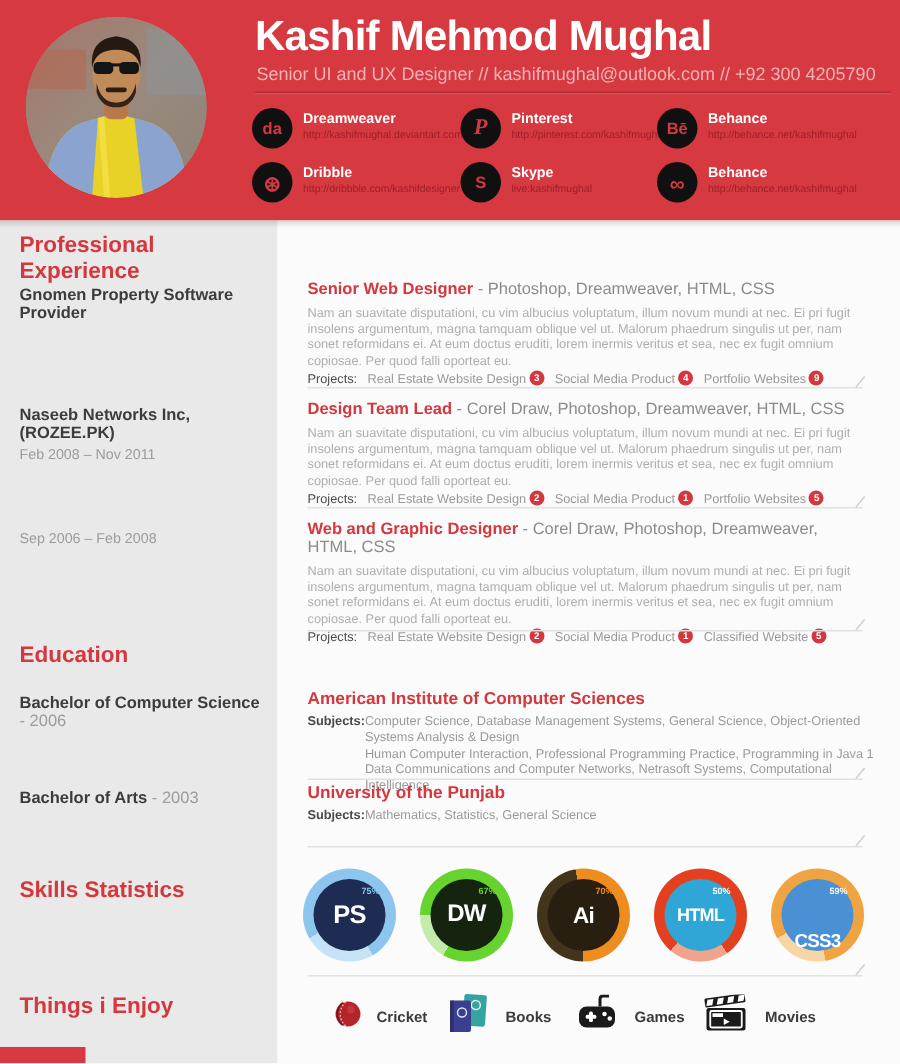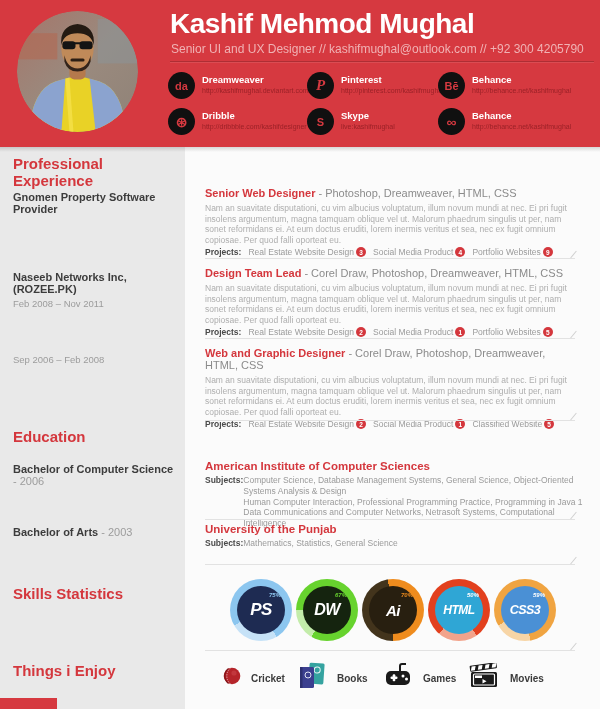--- a/index.html
+++ b/index.html
@@ -37,37 +37,37 @@
   .side-degree { font-size:11px; }
   .side-degree .deg { font-weight:bold; color:#3c3c3c; }
   .side-degree .yr { color:#9c9c9c; }
 
   
   .job { position:absolute; left:20px; width:374px; }
   .job-title { font-size:11px; font-weight:bold; color:#d4373d; }
   .job-title .tools { font-weight:normal; color:#8b8b8b; margin-left:3px; }
   .desc { margin-top:4px; font-size:8.5px; line-height:10.6px; color:#aeaeae; }
   .projects { margin-top:2px; display:flex; align-items:center; gap:7px; font-size:8.5px; }
-  .p-label { font-weight:bold; color:#4a4a4a; }
+  .p-label { font-weight:normal; color:#4a4a4a; }
   .proj { display:flex; align-items:center; gap:2px; color:#9a9a9a; }
   .badge { width:10px; height:10px; border-radius:50%; background:#d4373d; color:#fff;
     font-size:6.5px; font-weight:bold; display:flex; align-items:center; justify-content:center; }
 
   .divider { position:absolute; left:20px; width:370px; border-top:1px solid #e2e2e2; }
   .divider .tick { position:absolute; right:-3px; top:-5px; width:9px; height:1px; background:#cfcfcf;
     transform:rotate(-50deg); }
 
   .edu { position:absolute; left:20px; width:388px; }
   .school { font-size:11.5px; font-weight:bold; color:#d4373d; }
   .subjects { display:flex; gap:0; margin-top:3px; font-size:8.5px; line-height:10.8px; }
   .s-label { font-weight:bold; color:#4a4a4a; white-space:nowrap; }
   .s-lines { color:#9a9a9a; }
 
   
-  .skills { position:absolute; left:45px; top:432px; display:flex; gap:4px;font-style:italic; }
+  .skills { position:absolute; left:17px; top:432px; display:flex; gap:16px; }
   .skill { width:62px; height:62px; border-radius:50%; position:relative; }
   .skill-core { position:absolute; inset:7px; border-radius:50%;
     display:flex; align-items:center; justify-content:center; color:#fff; font-weight:bold; letter-spacing:-.5px; }
   .skill-pct { position:absolute; top:13px; right:11px; font-size:6px; font-weight:bold; }
   .skill:nth-child(1) .skill-core { font-size:17px; }
   .skill:nth-child(2) .skill-core { font-size:16px; }
   .skill:nth-child(3) .skill-core { font-size:15px; }
   .skill:nth-child(4) .skill-core { font-size:12px; }
   .skill:nth-child(5) .skill-core { font-size:12.5px; }
 
@@ -312,21 +312,21 @@
           </div>
         <span class="skill-pct" style="color: rgb(239, 140, 30);">70%</span>
       </div>
       <div class="skill" style="background: conic-gradient(from -140deg, rgb(226, 64, 30) 0deg, rgb(226, 64, 30) 285deg, rgb(242, 163, 139) 285deg, rgb(242, 163, 139) 360deg);">
         <div class="skill-core" style="background: rgb(47, 166, 213);">
             <span class="skill-abbr">HTML</span>
           </div>
         <span class="skill-pct" style="color: rgb(255, 255, 255);">50%</span>
       </div>
       <div class="skill" style="background: conic-gradient(from -120deg, rgb(240, 164, 65) 0deg, rgb(240, 164, 65) 290deg, rgb(247, 213, 166) 290deg, rgb(247, 213, 166) 360deg);">
-        <div class="skill-core" style="background: rgb(74, 144, 213);">
+        <div class="skill-core" style="background: rgb(74, 144, 213); align-items: flex-end;">
             <span class="skill-abbr">CSS3</span>
           </div>
         <span class="skill-pct" style="color: rgb(255, 255, 255);">59%</span>
       </div>
     </div>
     <div class="divider" style="top:503px">
         <span class="tick"></span>
       </div>
 
     <div class="hobby" style="left:38px">

